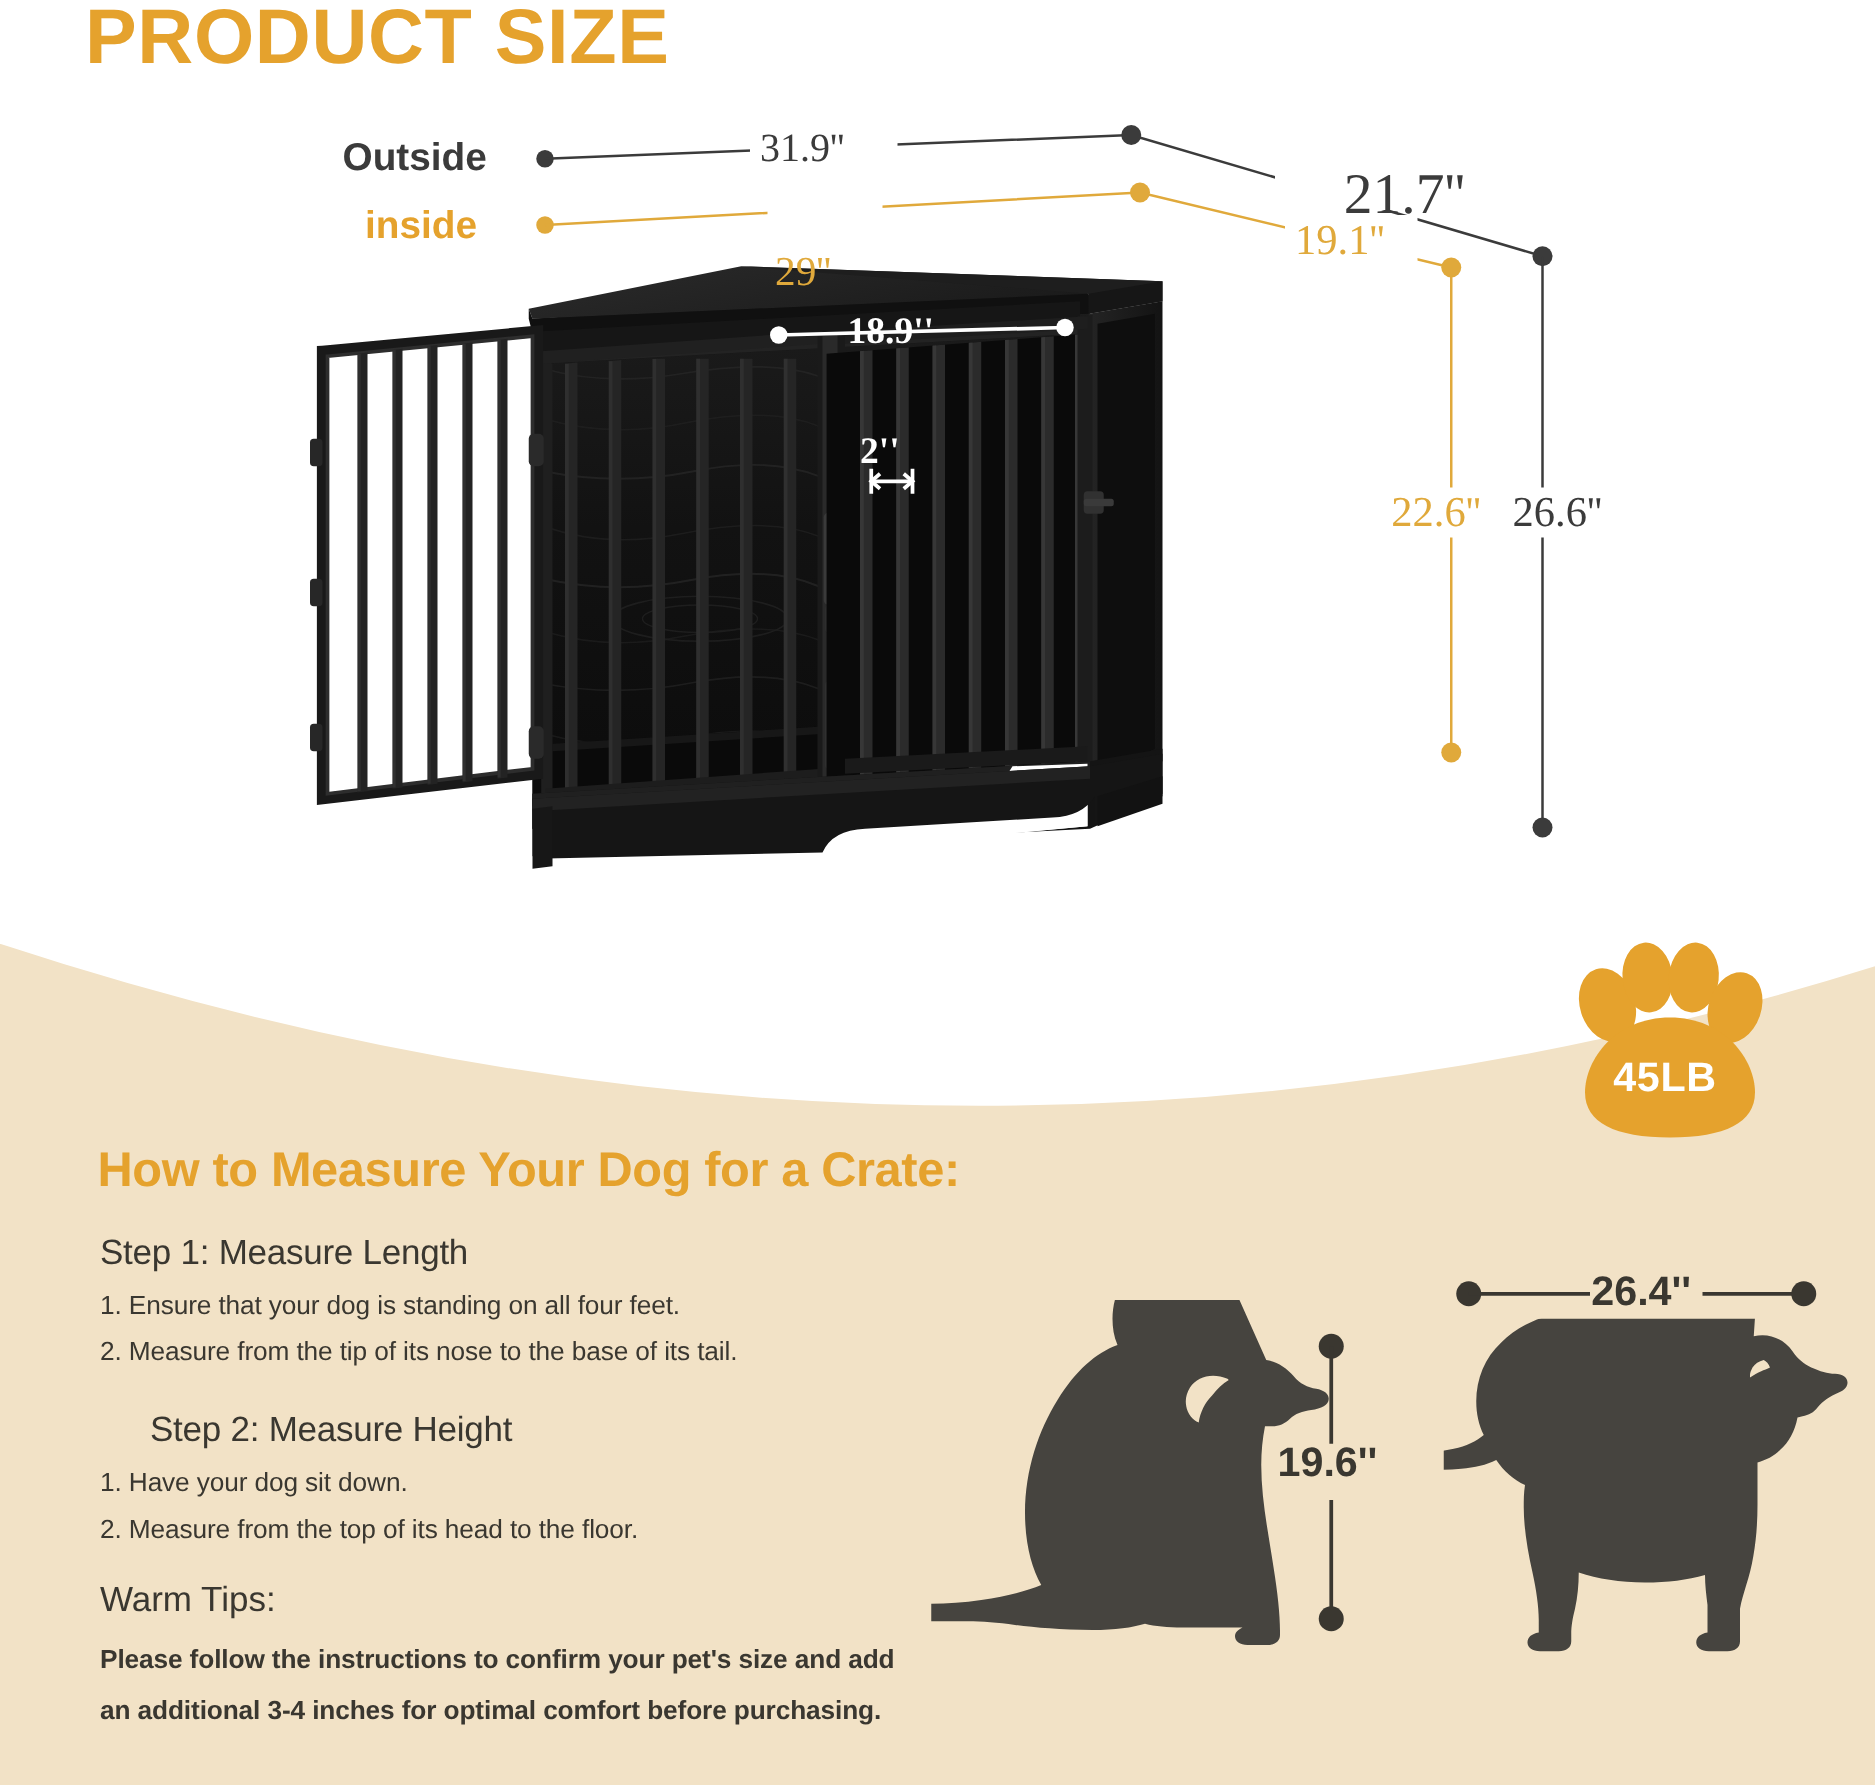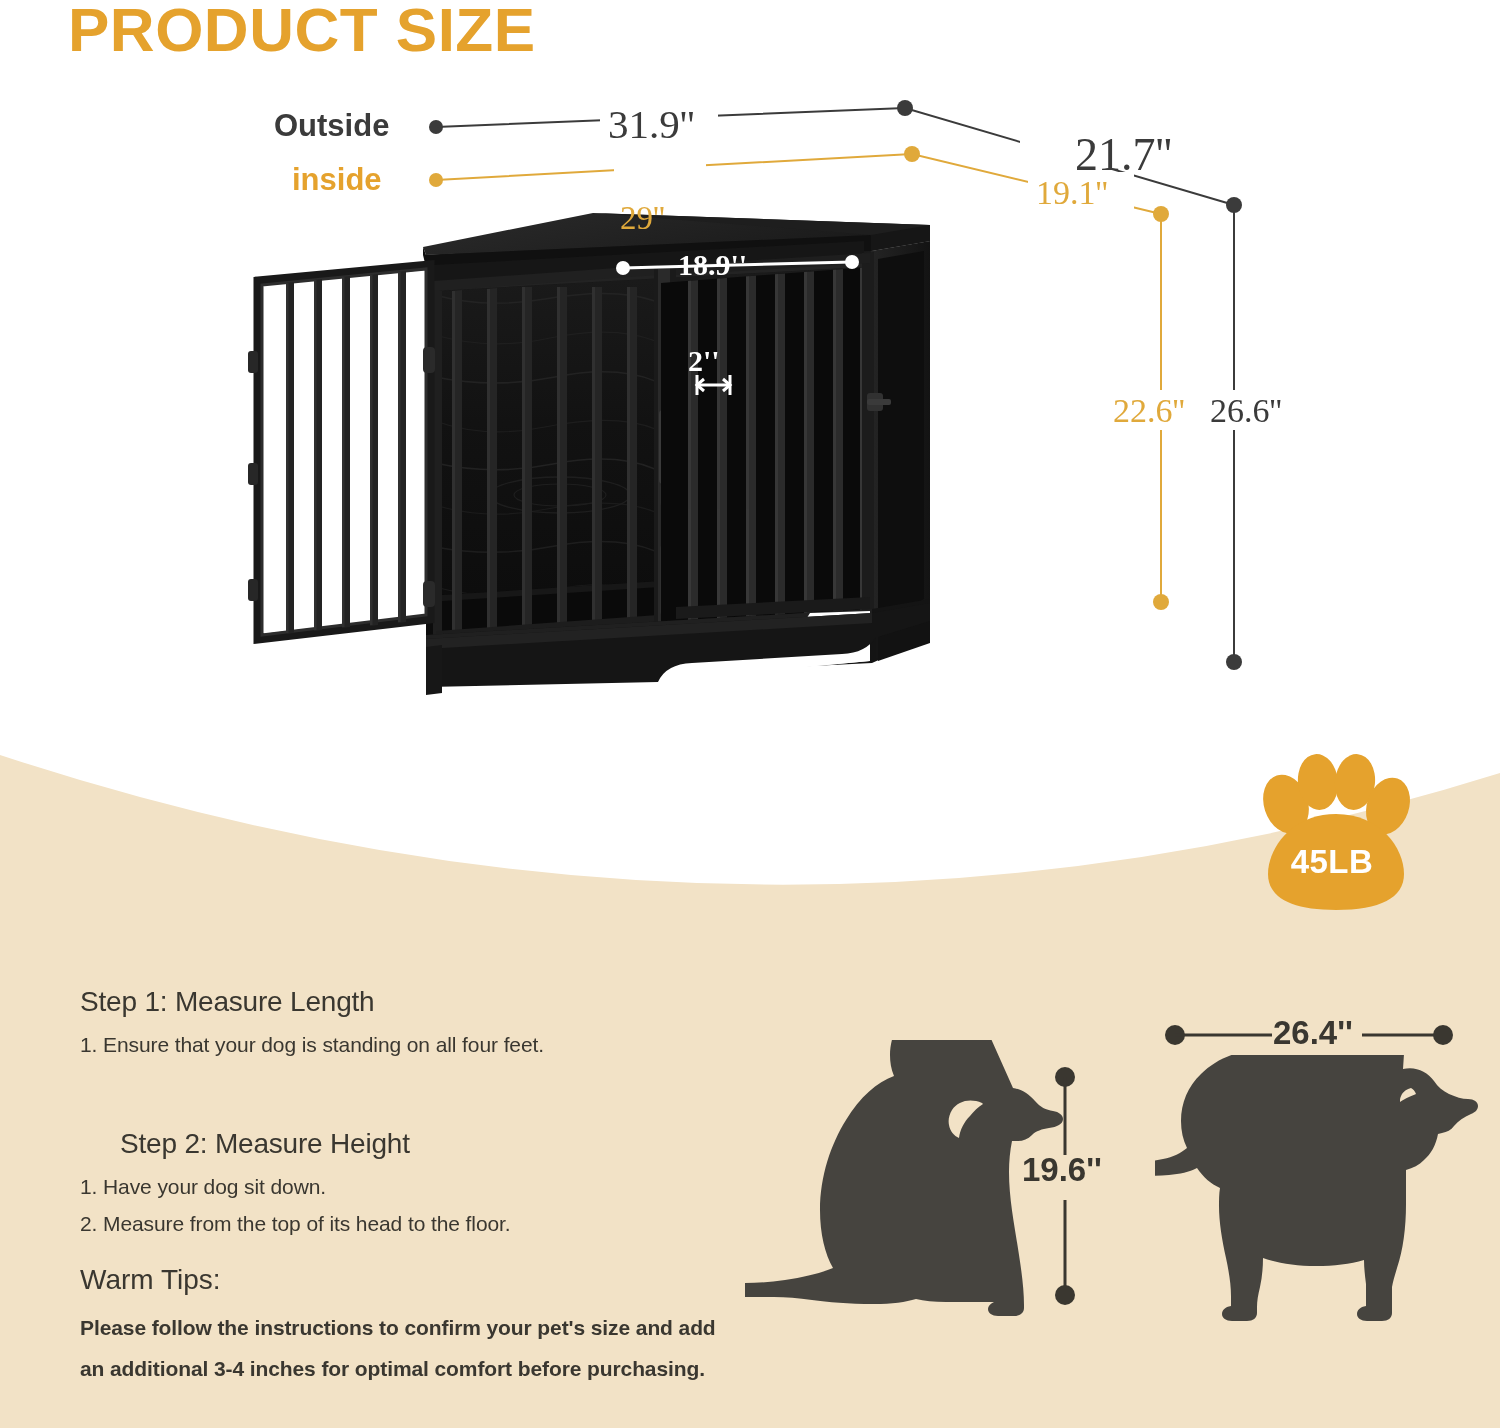--- a/index.html
+++ b/index.html
@@ -347,21 +347,21 @@
       <polyline points="704,379 697,385 704,391" fill="none" stroke="#ffffff" stroke-width="3"></polyline>
       <polyline points="723,379 730,385 723,391" fill="none" stroke="#ffffff" stroke-width="3"></polyline>
       <line x1="697" y1="375" x2="697" y2="395" stroke="#ffffff" stroke-width="3"></line>
       <line x1="730" y1="375" x2="730" y2="395" stroke="#ffffff" stroke-width="3"></line>
     </g>
   </svg>
 
   <div class="lbl-outside">Outside</div>
   <div class="lbl-inside">inside</div>
 
-  <div class="dimtext dark" style="left:608px; top:100px; font-size:41px;">31.9''</div>
+  <div class="dimtext dark" style="left:608px; top:100px; font-size:32px;">31.9''</div>
   <div class="dimtext gold" style="left:620px; top:152px; font-size:33px;margin-top:48px;">29''</div>
 
   <div class="dimtext dark" style="left:1075px; top:128px; font-size:46px;">21.7''</div>
   <div class="dimtext gold" style="left:1036px; top:174px; font-size:34px;">19.1''</div>
 
   <div class="dimtext gold" style="left:1113px; top:392px; font-size:34px;">22.6''</div>
   <div class="dimtext dark" style="left:1210px; top:392px; font-size:34px;">26.6''</div>
 
   <div class="dimtext" style="left:678px; top:248px; font-size:30px; font-weight:700; color:#ffffff; font-family:'Liberation Serif',serif;">18.9''</div>
   <div class="dimtext" style="left:688px; top:344px; font-size:30px; font-weight:700; color:#ffffff; font-family:'Liberation Serif',serif;">2''</div>
@@ -375,23 +375,25 @@
   <svg id="paw" viewBox="0 0 186 160" xmlns="http://www.w3.org/2000/svg">
     <ellipse cx="48" cy="52" rx="22" ry="30" transform="rotate(-18 48 52)" fill="#E5A22D"></ellipse>
     <ellipse cx="80" cy="30" rx="20" ry="28" transform="rotate(-6 80 30)" fill="#E5A22D"></ellipse>
     <ellipse cx="117" cy="30" rx="20" ry="28" transform="rotate(6 117 30)" fill="#E5A22D"></ellipse>
     <ellipse cx="150" cy="54" rx="21" ry="29" transform="rotate(19 150 54)" fill="#E5A22D"></ellipse>
     <path d="M98 62 C 142 62 166 96 166 122 C 166 146 142 158 98 158
              C 54 158 30 146 30 122 C 30 96 54 62 98 62 Z" fill="#E5A22D"></path>
   </svg>
   <div id="paw-text">45LB</div>
 
+  <div id="howto">How to Measure Your Dog for a Crate:</div>
 
   <div class="step-h" style="left:80px; top:986px;">Step 1: Measure Length</div>
   <div class="step-li" style="left:80px; top:1033px;">1. Ensure that your dog is standing on all four feet.</div>
+  <div class="step-li" style="left:80px; top:1070px;">2. Measure from the tip of its nose to the base of its tail.</div>
 
   <div class="step-h" style="left:80px; top:1128px;margin-left:40px;">Step 2: Measure Height</div>
   <div class="step-li" style="left:80px; top:1175px;">1. Have your dog sit down.</div>
   <div class="step-li" style="left:80px; top:1212px;">2. Measure from the top of its head to the floor.</div>
 
   <div id="warm-h">Warm Tips:</div>
   <div class="warm-l" style="left:80px; top:1316px;">Please follow the instructions to confirm your pet's size and add</div>
   <div class="warm-l" style="left:80px; top:1357px;">an additional 3-4 inches for optimal comfort before purchasing.</div>
 
   <svg class="dogs" style="left:745px; top:1040px; width:345px; height:290px;" viewBox="0 0 345 290" xmlns="http://www.w3.org/2000/svg">

